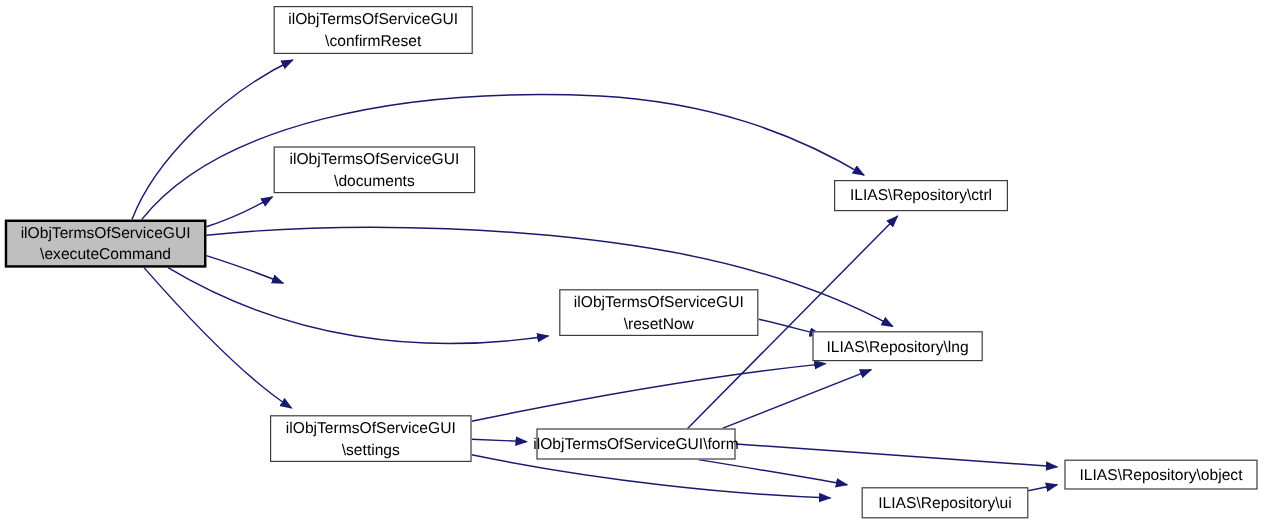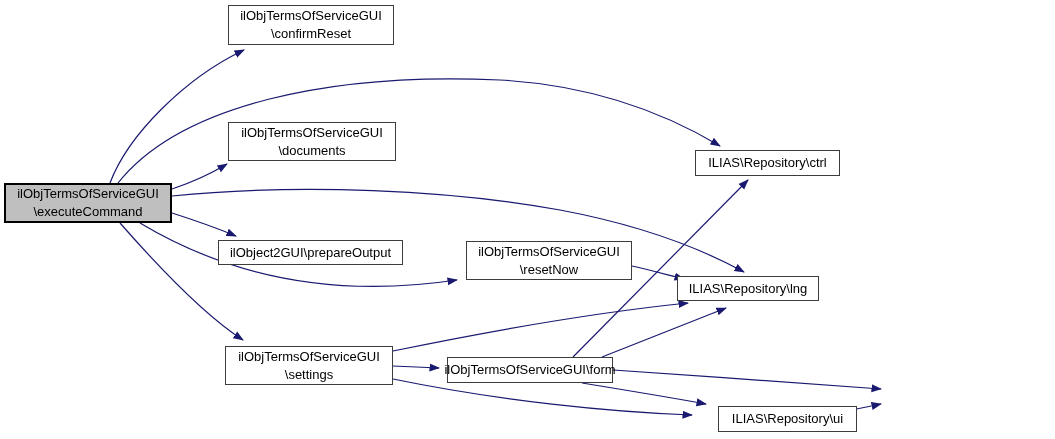--- a/index.html
+++ b/index.html
@@ -102,23 +102,20 @@
   <div class="node" id="n-documents">
     <span>ilObjTermsOfServiceGUI
 \documents</span>
   </div>
 
   <div class="node main" id="n-executeCommand">
     <span>ilObjTermsOfServiceGUI
 \executeCommand</span>
   </div>
 
-  <div class="node" id="n-prepareOutput">
-    <span>ilObject2GUI\prepareOutput</span>
-  </div>
 
   <div class="node" id="n-resetNow">
     <span>ilObjTermsOfServiceGUI
 \resetNow</span>
   </div>
 
   <div class="node" id="n-ctrl">
     <span>ILIAS\Repository\ctrl</span>
   </div>
 
@@ -128,18 +125,21 @@
 
   <div class="node" id="n-settings">
     <span>ilObjTermsOfServiceGUI
 \settings</span>
   </div>
 
   <div class="node" id="n-form">
     <span>ilObjTermsOfServiceGUI\form</span>
   </div>
 
+  <div class="node" id="n-object">
+    <span>ILIAS\Repository\object</span>
+  </div>
 
   <div class="node" id="n-ui">
     <span>ILIAS\Repository\ui</span>
   </div>
 
 </div>
 
 </body></html>

